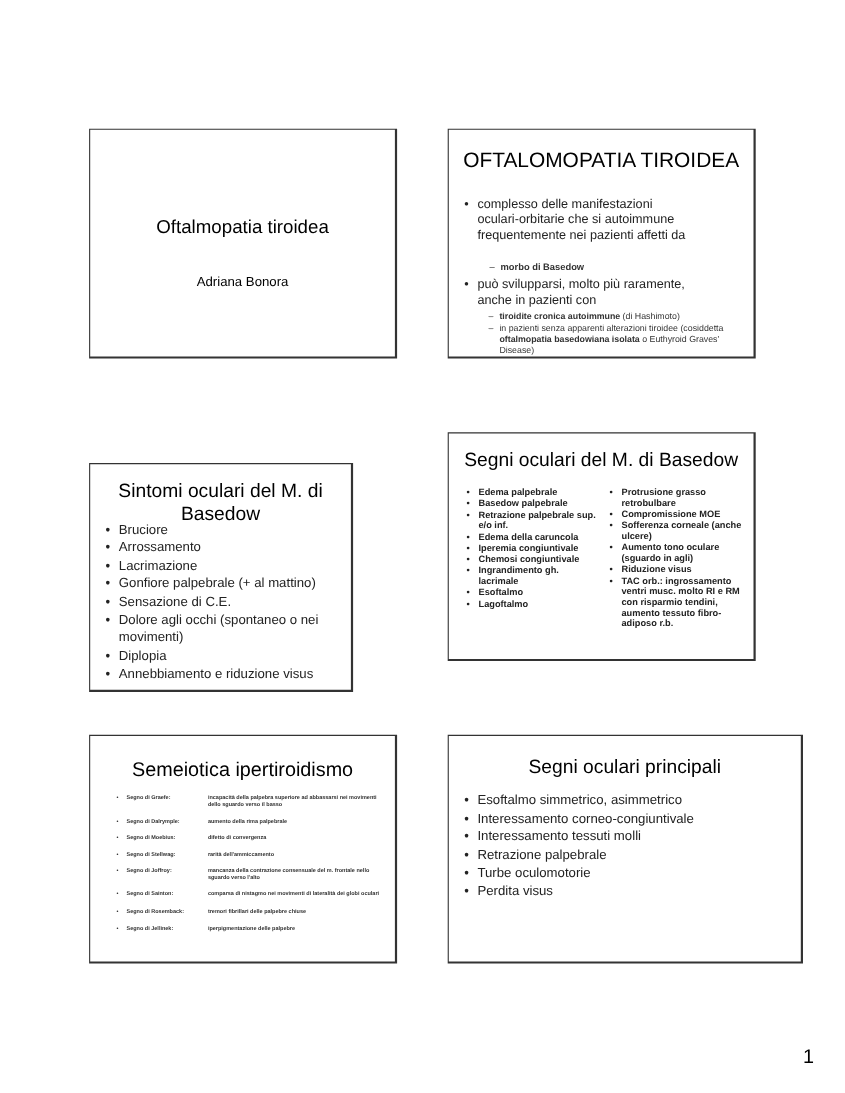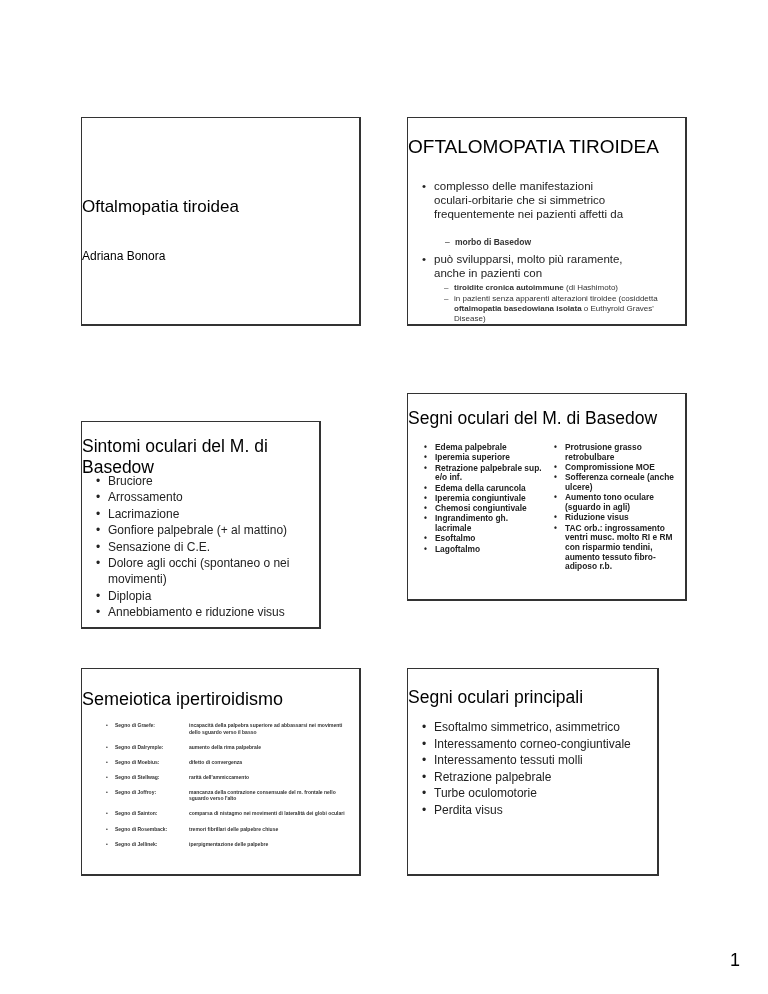--- a/index.html
+++ b/index.html
@@ -3,23 +3,23 @@
 <meta charset="utf-8">
 <style>
   html, body { margin: 0; padding: 0; background: #ffffff; }
   body { width: 768px; height: 994px; position: relative; overflow: hidden; font-family: "Liberation Sans", sans-serif; color: #000; }
   .slide { position: absolute; border: 1px solid #333; border-right: 2px solid #333; border-bottom: 2px solid #333; background: #fff; box-sizing: border-box; }
   .s1 { left: 81px; top: 117px; width: 280px; height: 209px; }
   .s2 { left: 407px; top: 117px; width: 280px; height: 209px; }
   .s3 { left: 81px; top: 393px; width: 240px; height: 208px; margin-top: 28px; }
   .s4 { left: 407px; top: 393px; width: 280px; height: 208px; }
   .s5 { left: 81px; top: 668px; width: 280px; height: 208px; }
-  .s6 { left: 407px; top: 668px; width: 252px; height: 208px; }
-
-  .title-center { position: absolute; left: 0; right: 0; }
+  .s6 { left: 407px; top: 668px; width: 323px; height: 208px; }
+
+  .title-center { position: absolute; left: 0; right: 0; text-align: center; }
   .s1 .t1 { top: 79px; font-size: 17px; }
   .s1 .t2 { top: 131px; font-size: 12px; }
 
   .s2 .title { top: 18px; font-size: 19px; }
   .s2 .b { position: absolute; left: 14px; font-size: 11.5px; line-height: 14px; color: #222; }
   .bullet-row { display: flex; }
   .bullet-row .dot { width: 12px; flex: none; }
   .sub { position: absolute; left: 36px; font-size: 8px; line-height: 10px; color: #333; }
   .sub .dash { display: inline-block; width: 10px; }
 
@@ -53,21 +53,21 @@
 </div>
 
 <div class="slide s2">
   <div class="title-center title">OFTALOMOPATIA TIROIDEA</div>
 
   <div class="b" style="top:61px;">
     <div class="bullet-row">
         <span class="dot">•</span>
       <div>
         <div>complesso delle manifestazioni</div>
-        <div>oculari-orbitarie che si simmetrico</div>
+        <div>oculari-orbitarie che si autoimmune</div>
         <div>frequentemente nei pazienti affetti da</div>
       </div>
     </div>
   </div>
   <div class="sub" style="top:107px; left:37px; font-size:8.5px;margin-top:12px;">
     <span class="dash">–</span><b>morbo di Basedow</b>
   </div>
 
   <div class="b" style="top:134px;">
     <div class="bullet-row">
@@ -128,21 +128,21 @@
 
 <div class="slide s4">
   <div class="title-center title">Segni oculari del M. di Basedow</div>
   <div class="col left">
     <div class="bullet-row">
         <span class="dot">•</span>
         <span>Edema palpebrale</span>
       </div>
     <div class="bullet-row">
         <span class="dot">•</span>
-        <span>Iperemia superiore</span>
+        <span>Basedow palpebrale</span>
       </div>
     <div class="bullet-row">
         <span class="dot">•</span>
         <span>Retrazione palpebrale sup. e/o inf.</span>
       </div>
     <div class="bullet-row">
         <span class="dot">•</span>
         <span>Edema della caruncola</span>
       </div>
     <div class="bullet-row">

